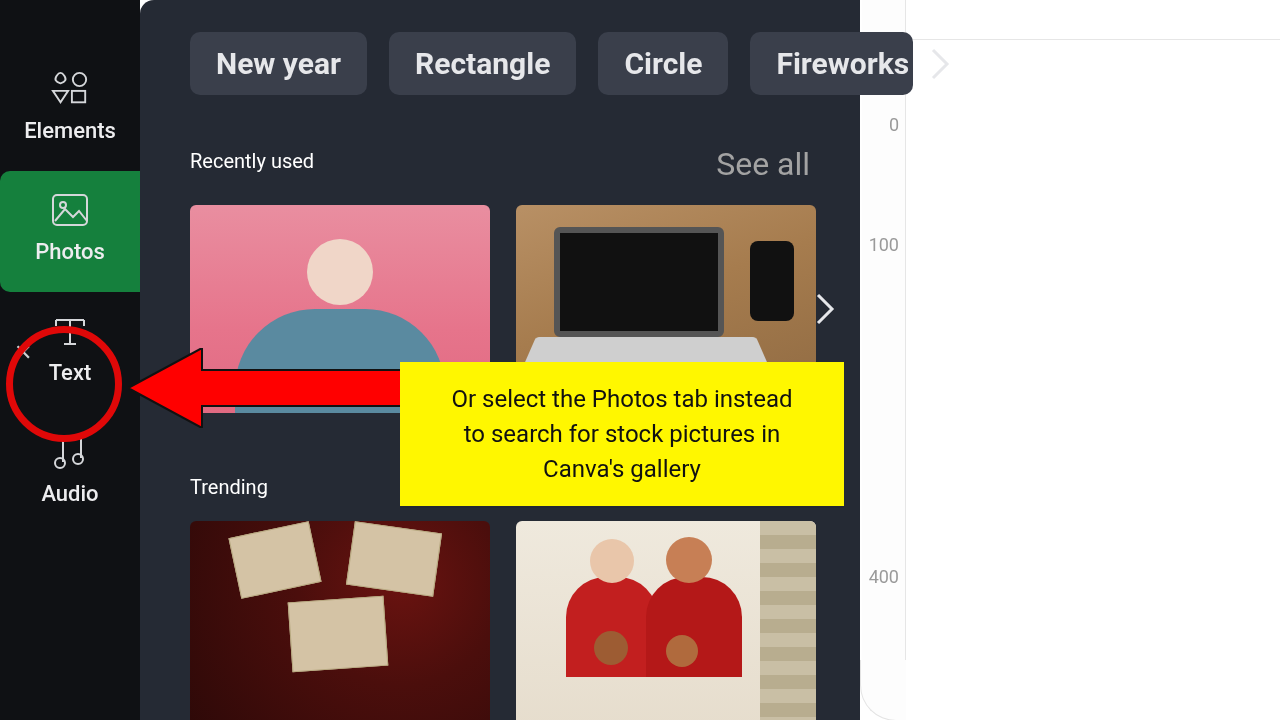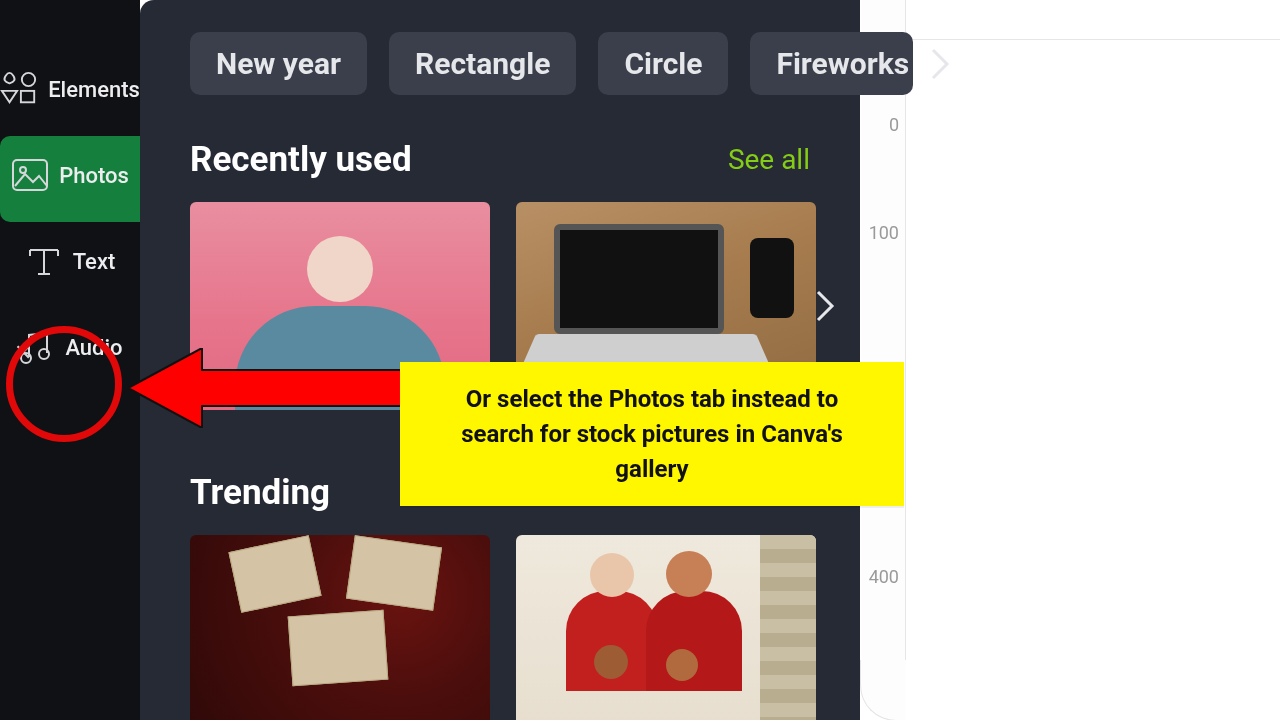--- a/index.html
+++ b/index.html
@@ -1,31 +1,31 @@
 <!DOCTYPE html>
 <html><head>
 <meta charset="utf-8">
 <style>
   * { box-sizing: border-box; margin: 0; padding: 0; }
   html, body { width: 1280px; height: 720px; overflow: hidden; font-family: -apple-system, BlinkMacSystemFont, "Segoe UI", Roboto, sans-serif; background: #fff; }
   body { display: flex; }
   .sidebar { width: 140px; background: #0f1114; height: 100%; display: flex; flex-direction: column; align-items: center; padding-top: 50px; color: #d5d7da; position: relative; z-index: 2; }
-  .side-item { width: 100%; display: flex; align-items: center; justify-content: center; gap: 10px; padding: 20px 0 28px; cursor: pointer; position: relative; }
+  .side-item { width: 100%; display: flex; flex-direction: column; align-items: center; justify-content: center; gap: 10px; padding: 20px 0 28px; cursor: pointer; position: relative; }
   .side-item.active { background: #15803d; border-top-left-radius: 10px; border-bottom-left-radius: 10px; }
   .side-item .icon { width: 38px; height: 38px; display: flex; align-items: center; justify-content: center; }
   .side-item svg { stroke: #d5d7da; fill: none; stroke-width: 2; }
   .side-item .label { font-size: 22px; font-weight: 500; color: #ededef; }
   .panel { width: 720px; background: #252a34; height: 100%; color: #fff; padding: 32px 14px 0 50px; position: relative; z-index: 1; border-top-left-radius: 14px; }
   .chips { display: flex; gap: 22px; margin-bottom: 44px; font-weight: bold; }
   .chip { background: #3a3f4b; color: #e6e7ea; font-size: 30px; padding: 14px 26px; border-radius: 10px; white-space: nowrap; cursor: pointer; }
   .chip.cut { padding-right: 4px; }
   .chev-scroll { color: #e6e7ea; display: flex; align-items: center; cursor: pointer; margin-left: -8px; }
   .section-head { display: flex; align-items: center; justify-content: space-between; padding-right: 36px; margin-bottom: 22px; }
-  .section-title { font-size: 35px; font-weight: 700; color: #fff; }
-  .see-all { font-size: 28px; color: #84cc16; cursor: pointer; }
+  .section-title { font-size: 20px; font-weight: 400; color: #fff; }
+  .see-all { font-size: 32px; color: #a3a3a3; cursor: pointer; margin-top: 6px; }
   .thumbs { display: flex; gap: 26px; position: relative; }
   .thumb { width: 300px; height: 208px; border-radius: 6px; background: #555; overflow: hidden; position: relative; cursor: pointer; flex-shrink: 0; }
   .thumb.woman { background: linear-gradient(180deg, #e98ea0 0%, #e6748b 60%, #e16a82 100%); }
   .thumb.woman::before { content:""; position:absolute; left:50%; top:34px; width:66px; height:66px; border-radius:50%; background:#f0d6c8; transform:translateX(-50%); }
   .thumb.woman::after { content:""; position:absolute; left:50%; top:20px; width:120px; height:120px; border-radius:60px 60px 40px 40px; background:#3b2a20; transform:translateX(-50%); z-index:-1; }
   .thumb.woman .body { position:absolute; left:50%; bottom:0; width:210px; height:104px; background:#5a8aa0; border-radius:80px 80px 0 0; transform:translateX(-50%); }
   .thumb.laptop { background: linear-gradient(160deg, #b89065 0%, #a67c4e 45%, #8f6a42 100%); }
   .thumb.laptop .screen { position:absolute; left:38px; top:22px; width:170px; height:110px; background:#111; border-radius:6px; border:6px solid #555; }
   .thumb.laptop .keys { position:absolute; left:20px; top:132px; width:220px; height:56px; background:#cfcfcf; border-radius:4px; transform: perspective(300px) rotateX(50deg); transform-origin: top; }
   .thumb.laptop .phone { position:absolute; right:22px; top:36px; width:44px; height:80px; background:#111; border-radius:8px; }
@@ -47,21 +47,21 @@
   .section-gap { height: 62px; }
   .ruler-v { position:absolute; left:862px; top:0; width:44px; height:100%; background:#fdfdfd; border-right:1px solid #e6e6e6; z-index:0; }
   .ruler-v .tick-label { position:absolute; right:6px; font-size:18px; color:#9a9a9a; transform: translateY(-50%); }
   .ruler-h { position:absolute; left:906px; top:0; right:0; height:40px; background:#fff; border-bottom:1px solid #e6e6e6; z-index:0; }
   .ruler-corner-round { position:absolute; left:861px; bottom:0; width:45px; height:60px; background:#fff; }
   .ruler-corner-round::after { content:""; position:absolute; right:0; top:0; width:45px; height:60px; background:#fdfdfd; border-bottom-left-radius:36px; border-left:1px solid #e3e3e3; border-bottom:1px solid #e3e3e3; }
   .canvas-area { position:absolute; left:906px; top:40px; right:0; bottom:0; background:#fff; }
   .red-circle { position:absolute; left:6px; top:326px; width:116px; height:116px; border:7px solid #e00808; border-radius:50%; z-index:6; pointer-events:none; filter: blur(.3px); }
   .x-mark { position:absolute; left:14px; top:340px; color:#cfd1d4; font-size:22px; z-index:5; }
   .arrow { position:absolute; left:128px; top:348px; width:280px; height:80px; z-index:7; pointer-events:none; }
-  .callout { position:absolute; left:400px; top:362px; width:504px; background:#fff700; color:#111; font-size:24px; font-weight:700; line-height:1.45; text-align:center; padding:20px 44px; z-index:8; box-shadow: 0 2px 0 rgba(0,0,0,.06); }
+  .callout { position:absolute; left:400px; top:362px; width:444px; background:#fff700; color:#111; font-size:24px; font-weight:400; line-height:1.45; text-align:center; padding:20px 44px; z-index:8; box-shadow: 0 2px 0 rgba(0,0,0,.06); }
   .chev svg, .row-next svg { stroke:#e6e7ea; fill:none; stroke-width:3; }
 </style>
 </head>
 <body>
 
 <div class="sidebar">
   <div class="side-item">
     <span class="icon">
       <svg width="40" height="36" viewBox="0 0 40 36">
         <path d="M6 4 Q10 -2 14 4 Q18 10 10 12 Q2 10 6 4 Z"></path>
@@ -157,21 +157,21 @@
       <div class="person p1"></div>
         <div class="person p2"></div>
       <div class="kid1"></div>
         <div class="kid2"></div>
     </div>
   </div>
 </div>
 
 <div class="ruler-v">
   <div class="tick-label" style="top:124px">0</div>
-  <div class="tick-label" style="top:232px">100</div>
+  <div class="tick-label" style="top:244px">100</div>
   <div class="tick-label" style="top:576px">400</div>
 </div>
 <div class="ruler-h"></div>
 <div class="canvas-area"></div>
 <div class="ruler-corner-round"></div>
 
 <span class="x-mark">✕</span>
 <div class="red-circle"></div>
 <svg class="arrow" viewBox="0 0 280 80">
   <polygon points="0,40 74,0 74,22 276,22 276,58 74,58 74,80" fill="#ff0000" stroke="#111" stroke-width="2"></polygon>

